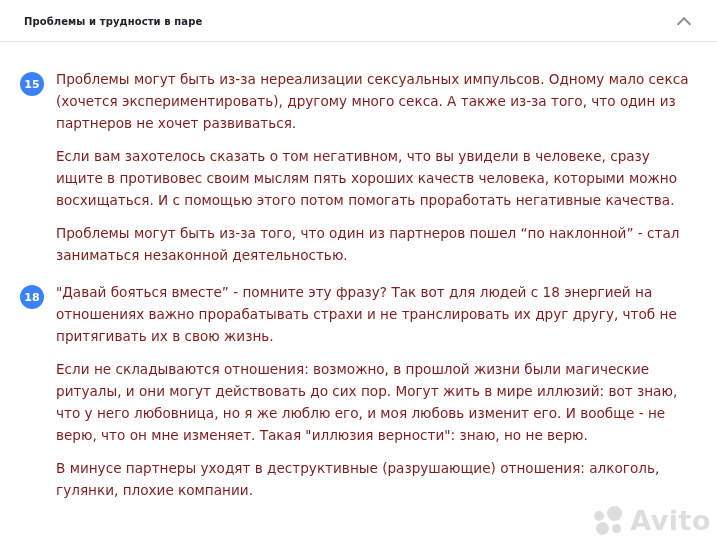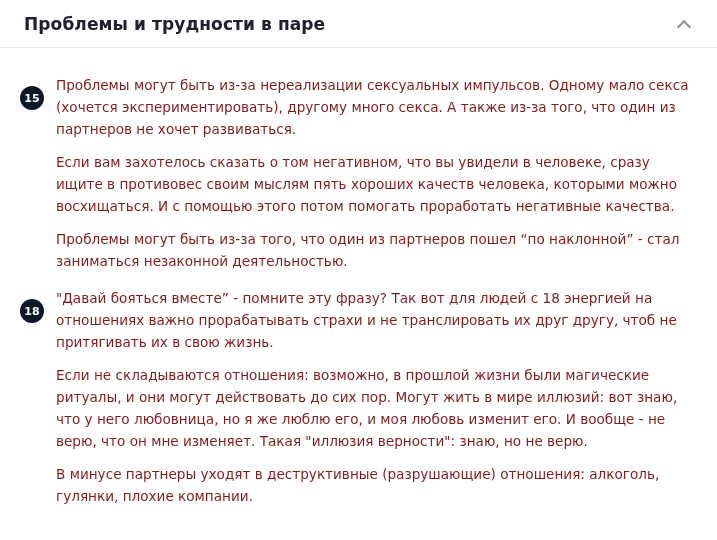--- a/index.html
+++ b/index.html
@@ -12,21 +12,21 @@
   }
   .page { width: 717px; height: 540px; position: relative; background:#fff; }
 
   
   .acc-header {
     display: flex; align-items: center; justify-content: space-between;
     padding: 14px 24px 0 24px;
     cursor: pointer;
   }
   .acc-title {
-    font-size: 17px; font-weight: 700; color: #21212e;
+    font-size: 10px; font-weight: 700; color: #21212e;
     letter-spacing: .1px;
   }
   .chevron {
     width: 14px; height: 14px; position: relative; margin-right: 2px;
   }
   .chevron::before {
     content: ""; position: absolute; left: 2px; top: 5px;
     width: 8px; height: 8px;
     border-left: 2px solid #8c8c94; border-top: 2px solid #8c8c94;
     transform: rotate(45deg);
@@ -36,24 +36,24 @@
     margin-top: 13px;
   }
 
   
   .content { padding: 26px 22px 0 20px; }
   .item { display: flex; align-items: flex-start; }
   .item + .item { margin-top: 2px; }
   .badge {
     flex: 0 0 auto;
     width: 24px; height: 24px; border-radius: 50%;
-    background: #0f172a;
+    background: #3b82f6;
     color: #ffffff; font-size: 11px; font-weight: 700;
     display: flex; align-items: center; justify-content: center;
-    margin-top: 12px;
+    margin-top: 4px;
   }
   .item-text { flex: 1; margin-left: 12px; }
   .item-text p {
     font-size: 13.6px; line-height: 22px; color: #7f1d1d;
     margin: 0 0 11px 0;
   }
   .item-text p:last-child { margin-bottom: 13px; }
 
   
   .watermark {
@@ -99,14 +99,23 @@
       <div class="item-text">
         <p>"Давай бояться вместе” - помните эту фразу? Так вот для людей с 18 энергией на отношениях важно прорабатывать страхи и не транслировать их друг другу, чтоб не притягивать их в свою жизнь.</p>
         <p>Если не складываются отношения: возможно, в прошлой жизни были магические ритуалы, и они могут действовать до сих пор. Могут жить в мире иллюзий: вот знаю, что у него любовница, но я же люблю его, и моя любовь изменит его. И вообще - не верю, что он мне изменяет. Такая "иллюзия верности": знаю, но не верю.</p>
         <p>В минусе партнеры уходят в деструктивные (разрушающие) отношения: алкоголь, гулянки, плохие компании.</p>
 
       </div>
     </div>
 
   </div>
 
+  <div class="watermark">
+    <div class="wm-logo">
+      <div class="c wm-c1"></div>
+      <div class="c wm-c2"></div>
+      <div class="c wm-c3"></div>
+      <div class="c wm-c4"></div>
+    </div>
+    <div class="wm-text">Avito</div>
+  </div>
 
 </div>
 
 </body></html>

